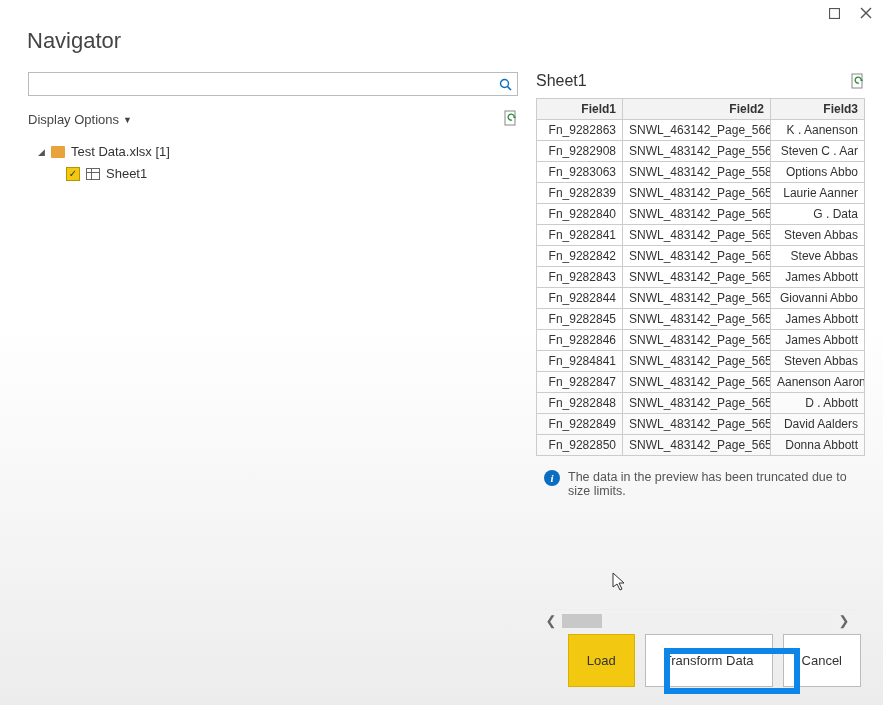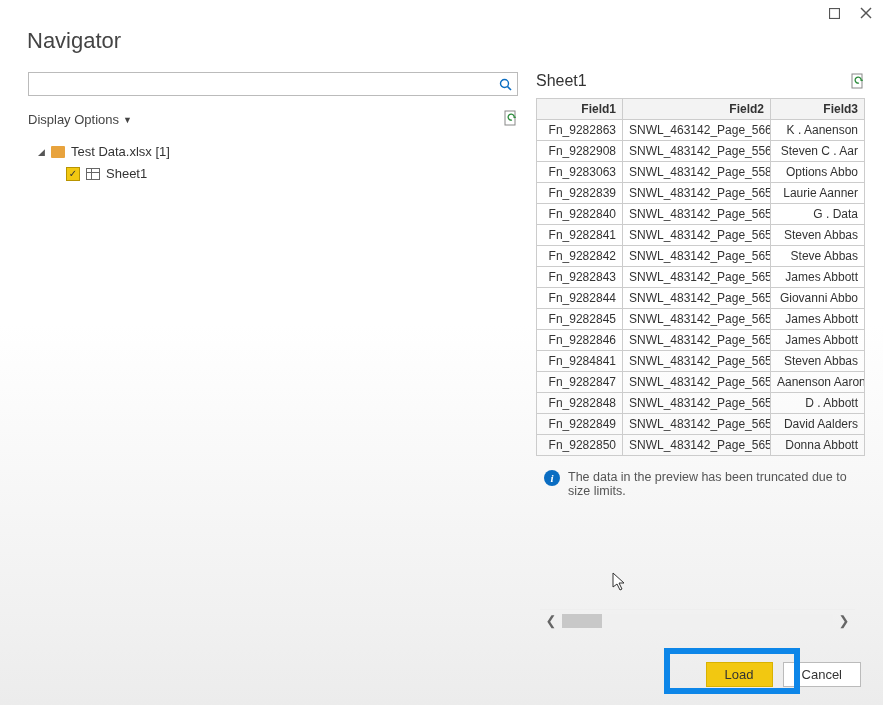--- a/index.html
+++ b/index.html
@@ -222,21 +222,21 @@
     }
     .footer {
       position: absolute;
       bottom: 18px;
       right: 22px;
       display: flex;
       gap: 10px;
       align-items: center;
     }
     .btn {
-      padding: 4px 18px;
+      padding: 18px 18px;
       font-size: 13px;
       border: 1px solid #bbb;
       background: #fff;
       cursor: pointer;
       color: #333;
     }
     .btn-primary {
       background: #f2c811;
       border-color: #d9b200;
       color: #333;
@@ -437,20 +437,21 @@
 <div class="h-scroll">
   <div class="arrow">❮</div>
   <div class="track">
     <div class="thumb"></div>
   </div>
   <div class="arrow">❯</div>
 </div>
 
 <div class="footer">
   <button class="btn btn-primary">Load</button>
+  <button class="btn">Transform Data</button>
   <button class="btn">Cancel</button>
 </div>
 
 <div class="highlight-box" style="left:664px; top:648px; width:136px; height:46px;"></div>
 
 <svg class="cursor" width="16" height="20">
   <path d="M1 1 L1 15 L5 12 L8 18 L10 17 L7 11 L12 11 Z" fill="#fff" stroke="#333" stroke-width="1"></path>
 </svg>
 
 </body></html>

